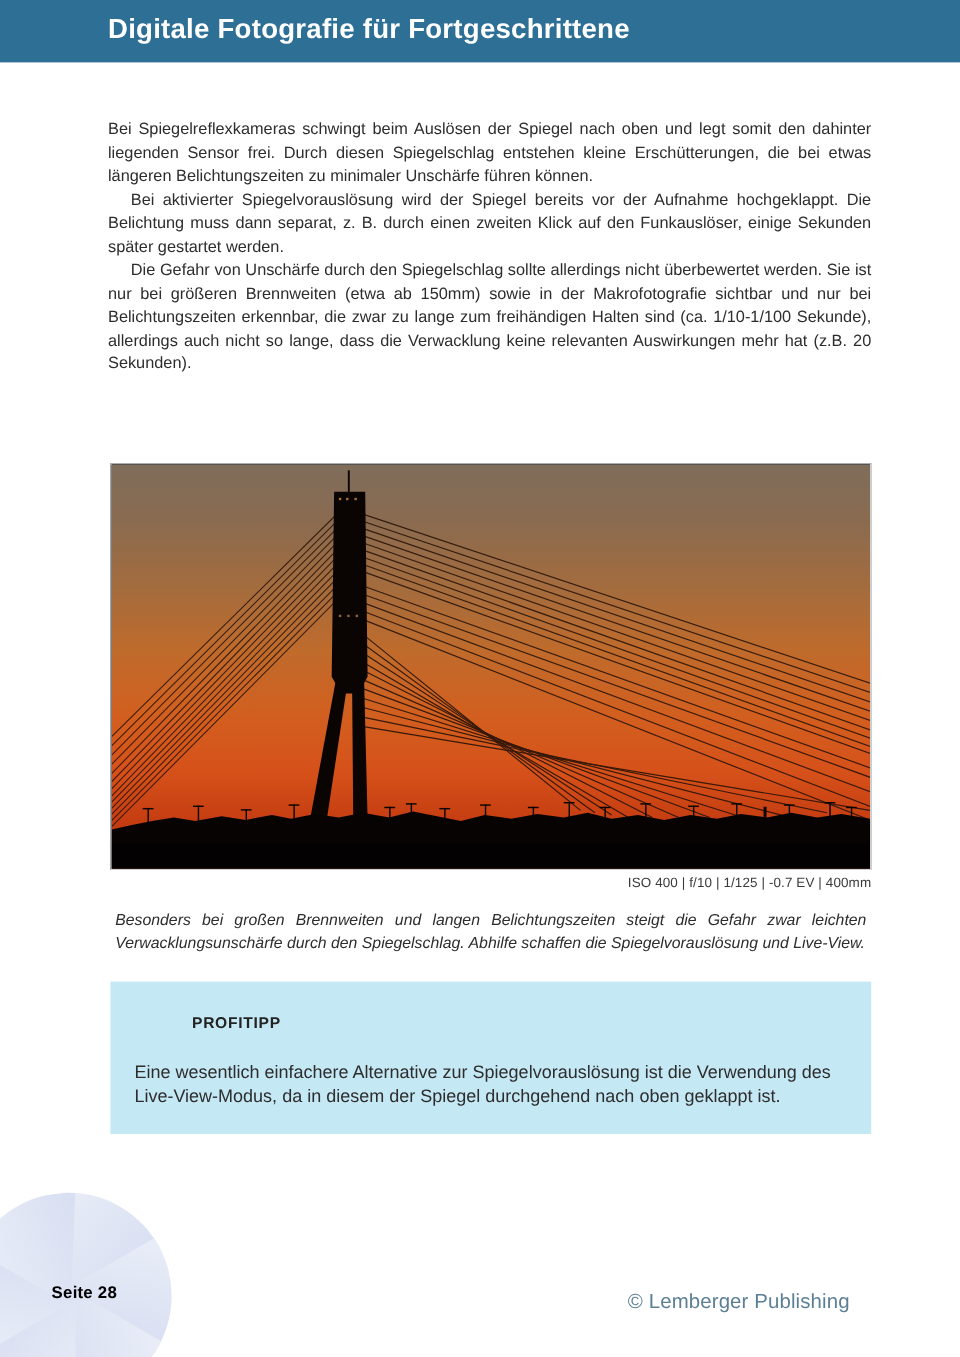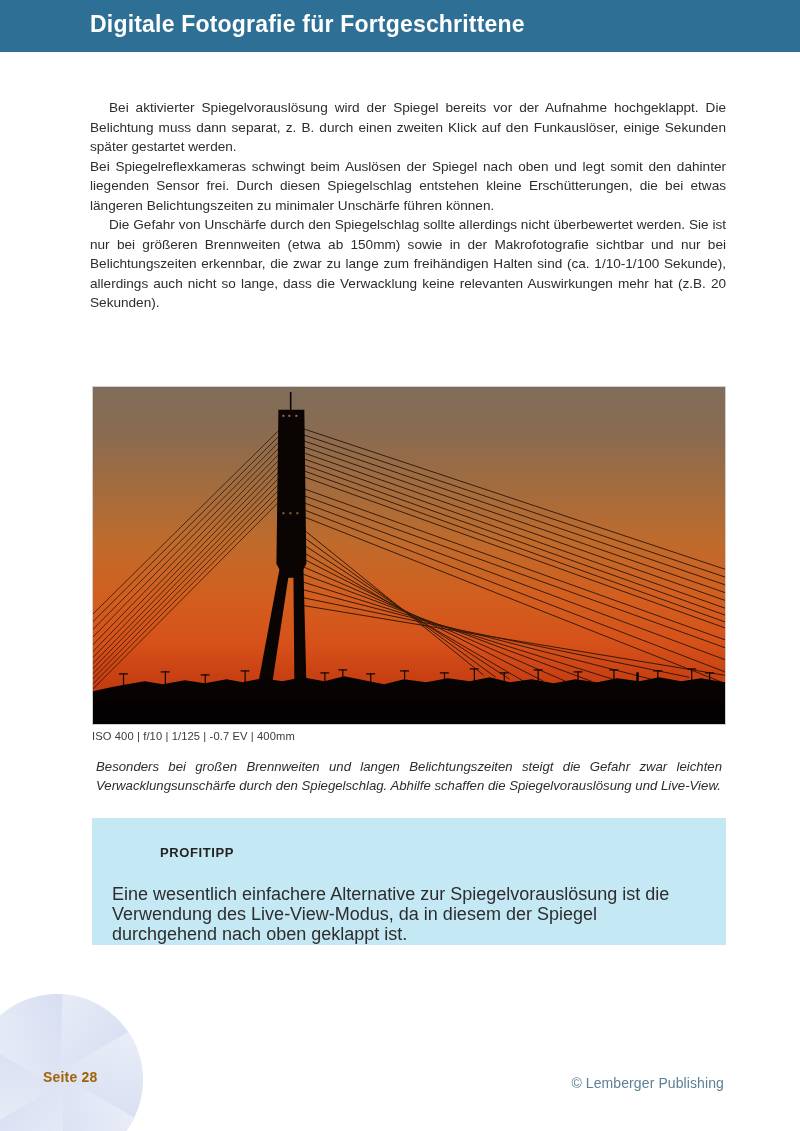--- a/index.html
+++ b/index.html
@@ -76,21 +76,21 @@
     border: 1px solid #cfcfcf;
     box-sizing: border-box;
   }
   #photo svg { display: block; width: 100%; height: 100%; }
 
   #photo-exif {
     position: absolute;
     left: 92px;
     top: 730px;
     width: 634px;
-    text-align: left;
+    text-align: right;
     font-size: 11.2px;
     color: #3b3b3b;
     letter-spacing: .1px;
   }
 
   #photo-caption {
     position: absolute;
     left: 96px;
     top: 757px;
     width: 626px;
@@ -119,21 +119,21 @@
     font-weight: bold;
     color: #232323;
     letter-spacing: .6px;
     padding-left: 48px;
   }
   #tip-body {
     position: absolute;
     left: 20px;
     top: 66px;
     width: 592px;
-    font-size: 18px;
+    font-size: 15px;
     line-height: 20px;
     color: #2d2d2d;
   }
 
   
   #aperture-logo {
     position: absolute;
     left: -38px;
     top: 985px;
     width: 190px;
@@ -141,42 +141,42 @@
     pointer-events: none;
   }
   #aperture-logo svg { display: block; width: 100%; height: 100%; }
 
   #page-number {
     position: absolute;
     left: 43px;
     top: 1069px;
     font-size: 14px;
     font-weight: bold;
-    color: #a16207;
+    color: #000000;
     letter-spacing: .2px;
   }
   #copyright {
     position: absolute;
-    right: 76px;
+    right: 92px;
     top: 1075px;
-    font-size: 14px;
+    font-size: 17px;
     color: #5b7f95;
     letter-spacing: .1px;
   }
 </style>
 </head>
 <body>
 
 <div id="header-bar">
   <div id="header-title">Digitale Fotografie für Fortgeschrittene</div>
 </div>
 
 <div id="content">
+  <p class="body-par">Bei Spiegelreflexkameras schwingt beim Auslösen der Spiegel nach oben und legt somit den dahinter liegenden Sensor frei. Durch diesen Spiegelschlag entstehen kleine Erschütterungen, die bei etwas längeren Belichtungszeiten zu minimaler Unschärfe führen können.</p>
   <p class="body-par indent">Bei aktivierter Spiegelvorauslösung wird der Spiegel bereits vor der Aufnahme hochgeklappt. Die Belichtung muss dann separat, z. B. durch einen zweiten Klick auf den Funkauslöser, einige Sekunden später gestartet werden.</p>
-  <p class="body-par">Bei Spiegelreflexkameras schwingt beim Auslösen der Spiegel nach oben und legt somit den dahinter liegenden Sensor frei. Durch diesen Spiegelschlag entstehen kleine Erschütterungen, die bei etwas längeren Belichtungszeiten zu minimaler Unschärfe führen können.</p>
   <p class="body-par indent">Die Gefahr von Unschärfe durch den Spiegelschlag sollte allerdings nicht überbewertet werden. Sie ist nur bei größeren Brennweiten (etwa ab 150mm) sowie in der Makrofotografie sichtbar und nur bei Belichtungszeiten erkennbar, die zwar zu lange zum freihändigen Halten sind (ca. 1/10-1/100 Sekunde), allerdings auch nicht so lange, dass die Verwacklung keine relevanten Auswirkungen mehr hat (z.B. 20 Sekunden).</p>
 </div>
 
 <div id="photo-figure">
   <div id="photo">
     <svg viewBox="0 0 634 339" preserveAspectRatio="none">
       <defs>
         <linearGradient id="skyGrad" x1="0" y1="0" x2="0" y2="1">
           <stop offset="0.00" stop-color="#7f6d5b"></stop>
           <stop offset="0.14" stop-color="#8a6b50"></stop>

